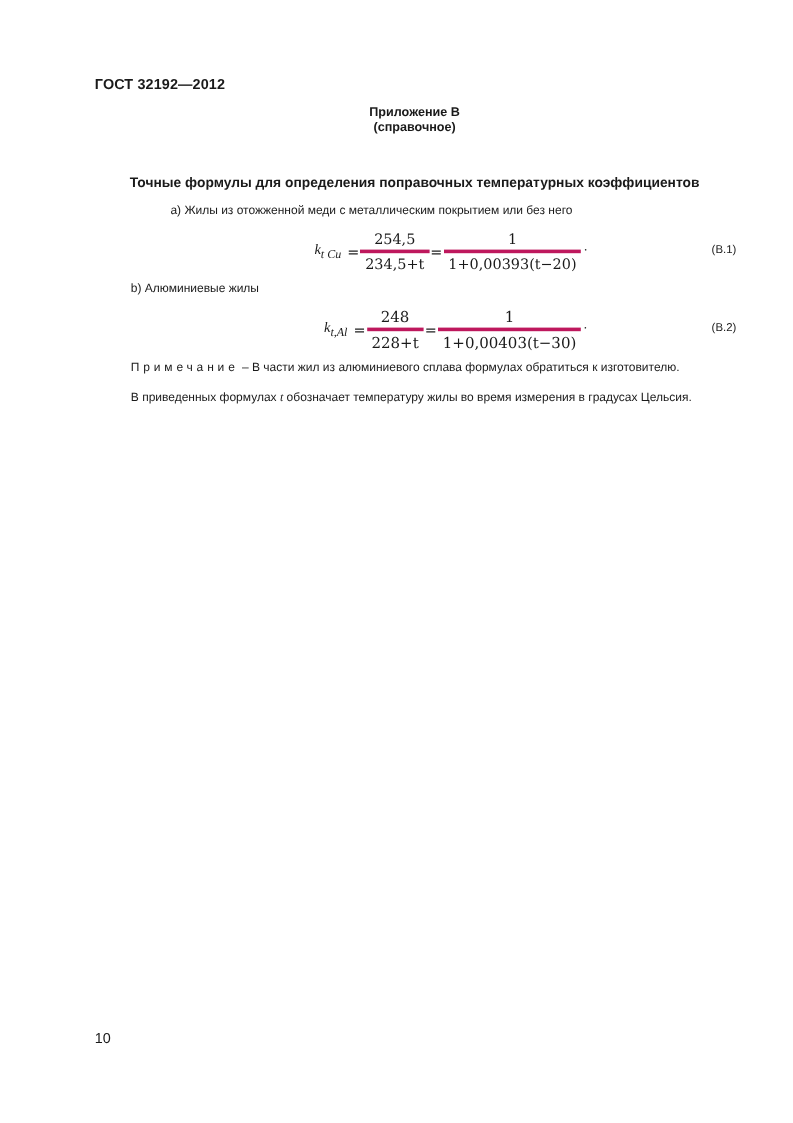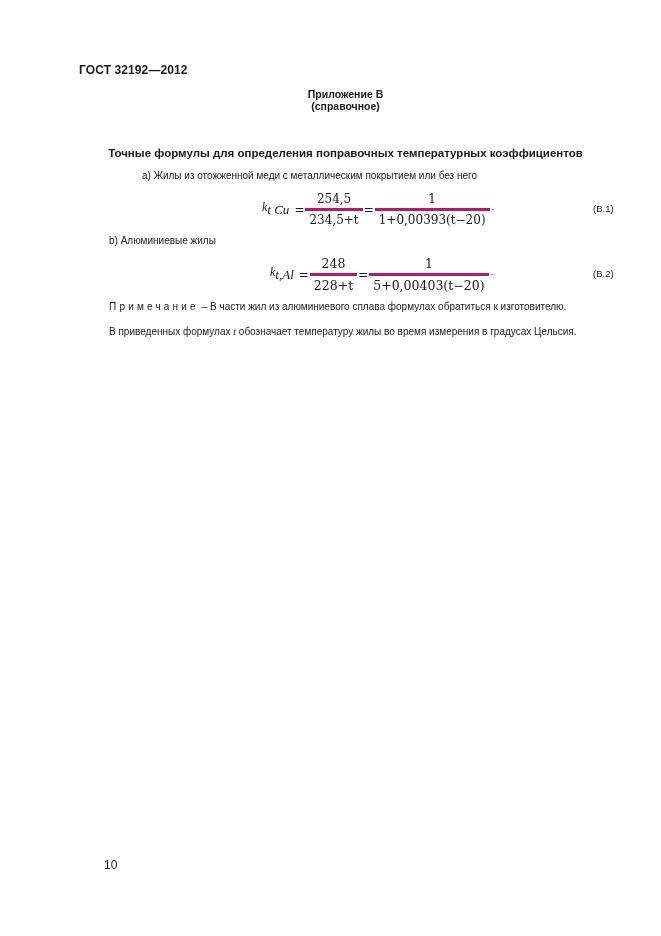--- a/index.html
+++ b/index.html
@@ -46,21 +46,21 @@
     }
     .formula-1 { left: 262px; top: 192px; }
     .formula-2 { left: 270px; top: 256px; }
     .lhs {
       font-family: "Liberation Serif", serif;
       font-style: italic;
       font-size: 12px;
       margin-right: 2px;
     }
     .lhs sub {
-      font-size: 13px;
+      font-size: 10px;
       font-style: italic;
     }
     .eq { margin: 0 3px; font-size: 12px; }
     .frac {
       display: inline-flex;
       flex-direction: column;
       align-items: center;
     }
     .frac .num {
       padding: 0 2px 2px 2px;
@@ -85,21 +85,20 @@
     }
     .note .spaced { letter-spacing: 3.2px; }
     .explain {
       left: 109px; top: 326px;
       font-size: 10px;
     }
     .explain i { font-family: "Liberation Serif", serif; }
     .page-number {
       left: 79px; top: 858px;
       font-size: 12px;
-      margin-left: 25px;
     }
   </style>
 </head>
 <body>
 
 <div class="abs doc-code">ГОСТ 32192—2012</div>
 
 <div class="abs appendix-title">
   <div>Приложение В</div>
   <div>(справочное)</div>
@@ -130,21 +129,21 @@
 <div class="abs formula formula-2">
   <span class="lhs"><span>k</span><sub>t,Al</sub></span>
   <span class="eq">=</span>
   <span class="frac">
     <span class="num">248</span>
     <span class="den">228+t</span>
   </span>
   <span class="eq">=</span>
   <span class="frac">
     <span class="num">1</span>
-    <span class="den">5+0,00403(t−20)</span>
+    <span class="den">1+0,00403(t−30)</span>
   </span>
   <span class="dot">·</span>
 </div>
 <div class="abs formula-num fnum-2">(В.2)</div>
 
 <div class="abs note"><span class="spaced">Примечание</span><span> – В части жил из алюминиевого сплава формулах обратиться к изготовителю.</span></div>
 
 <div class="abs explain"><span>В приведенных формулах </span><i>t</i><span> обозначает температуру жилы во время измерения в градусах Цельсия.</span></div>
 
 <div class="abs page-number">10</div>

